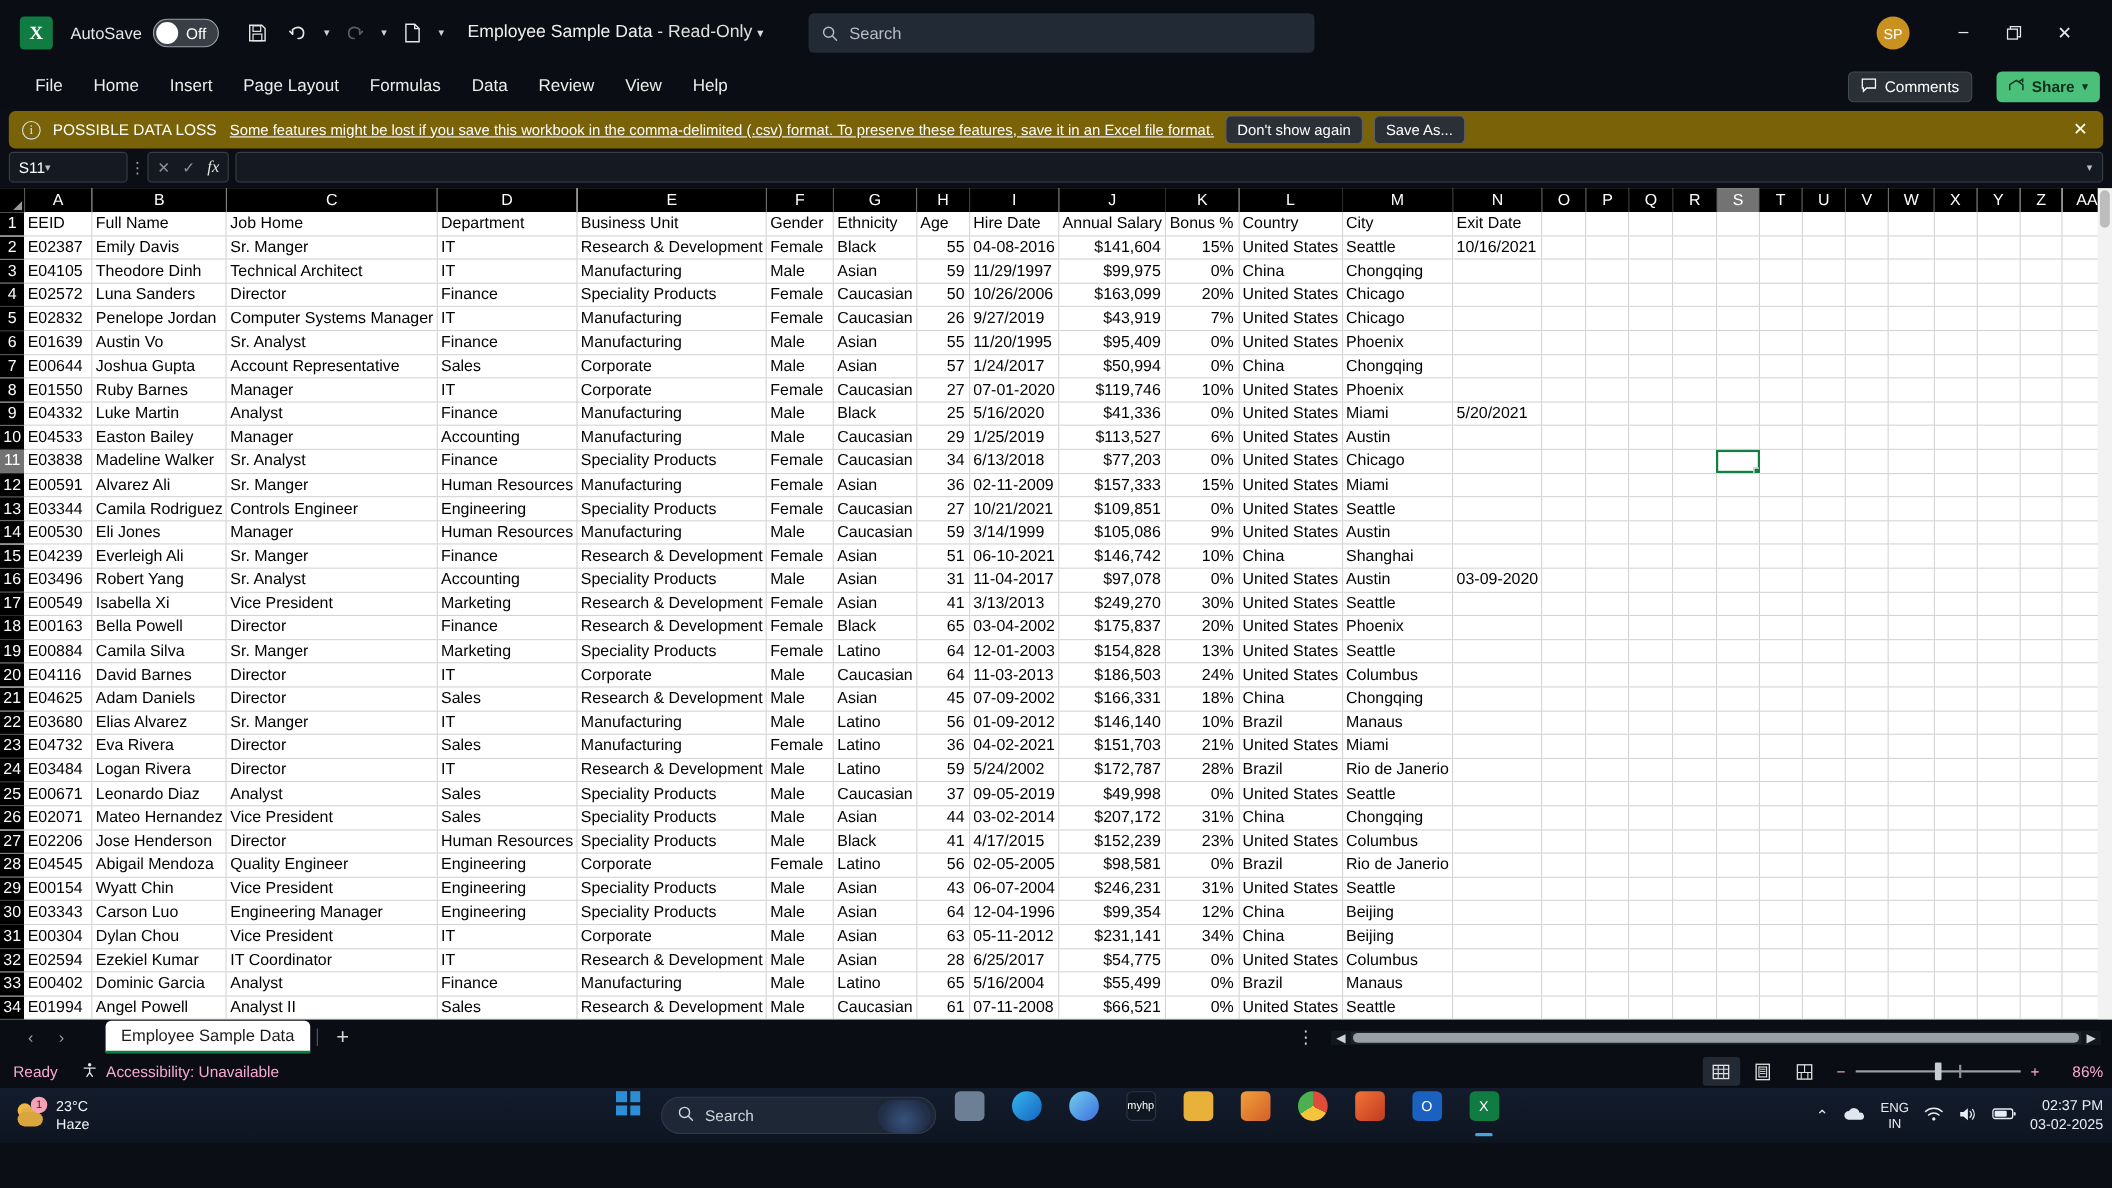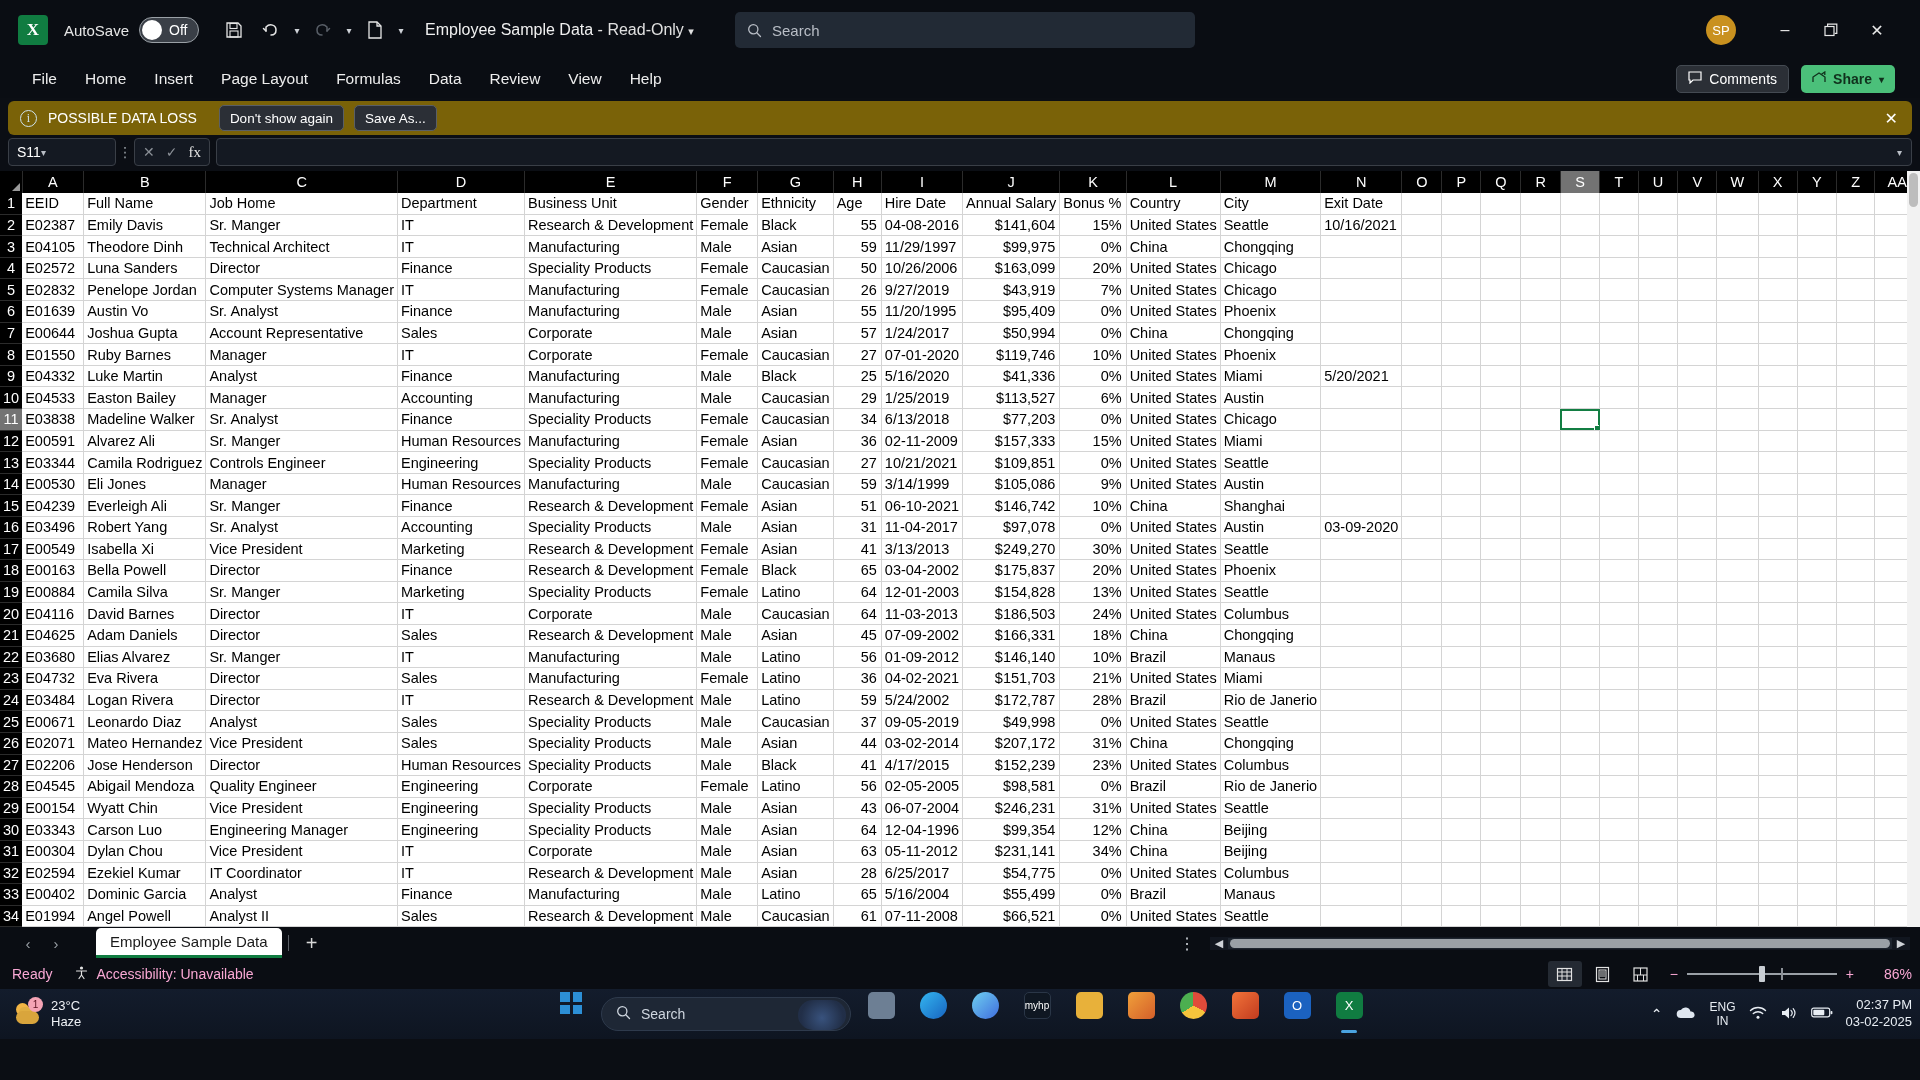--- a/index.html
+++ b/index.html
@@ -49,21 +49,21 @@
     display:flex;align-items:center;justify-content:center;font-size:13px;margin-right:26px;
   }
   .wbtn { width:46px;height:44px;display:flex;align-items:center;justify-content:center;color:#e8e8e8;font-size:16px; }
 
   
   .ribbon {
     height:38px; background:#0a0d13; display:flex; align-items:center;
     padding-left:18px; position:relative;
   }
   .rtab { font-size:15.5px; color:#ededed; padding:4px 14px; border-radius:4px; }
-  .ribbon-right { position:absolute; right:25px; display:flex; align-items:center; gap:12px;text-align:center; }
+  .ribbon-right { position:absolute; right:11px; display:flex; align-items:center; gap:22px;text-align:center; }
   .comments-btn {
     background:#2b2f36; border:1px solid #444a52; border-radius:5px; height:28px;
     display:flex;align-items:center; padding:0 11px; font-size:14px; color:#fff; gap:7px;
   }
   .share-btn {
     background:#4bc07a; border-radius:5px; height:28px; display:flex; align-items:center;
     padding:0 11px; font-size:14px; color:#10301c; gap:7px; font-weight:600;
   }
 
   
@@ -89,21 +89,21 @@
   .namebox {
     width:108px;height:28px;background:#141922;border:1px solid #3a3f47;border-radius:4px;
     display:flex;align-items:center;padding:6px 8px;font-size:14px;color:#fff;
   }
   .namebox .cv { font-size:10px;color:#b9bec6; }
   .dots { width:18px;text-align:center;color:#9aa0a6;font-size:14px;letter-spacing:0; }
   .fxgroup {
     height:28px;background:#141922;border:1px solid #3a3f47;border-radius:4px;
     display:flex;align-items:center;padding:0 8px;gap:11px;color:#8b9097;font-size:14px;
   }
-  .fxgroup .fx { color:#e4e4e4; font-family:"Liberation Serif", serif; font-size:15px; }
+  .fxgroup .fx { color:#e4e4e4; font-family:"Liberation Serif", serif; font-style:italic; font-size:15px; }
   .fmlinput {
     flex:1; height:28px; background:#141922; border:1px solid #3a3f47; border-radius:4px;
     margin-left:6px; display:flex; align-items:center; padding:0 9px; color:#e8e8e8; font-size:14px;
     position:relative;
   }
   .fml-caret { position:absolute; right:9px; font-size:10px; color:#b9bec6; }
 
   
   .gridwrap { position:relative; height:756px; background:#ffffff; overflow:hidden; }
   table.grid { border-collapse:collapse; table-layout:fixed; }
@@ -299,20 +299,21 @@
       </span>
       <span>Share</span>
       <span style="font-size:10px;">▾</span>
     </div>
   </div>
 </div>
 
 <div class="warnbar">
   <div class="warn-i">i</div>
   <span class="warn-strong">POSSIBLE DATA LOSS</span>
+  <span class="warn-link">Some features might be lost if you save this workbook in the comma-delimited (.csv) format. To preserve these features, save it in an Excel file format.</span>
   <div class="warn-btn">Don't show again</div>
   <div class="warn-btn">Save As...</div>
   <div class="warn-close">✕</div>
 </div>
 
 <div class="formulabar">
   <div class="namebox">
     <span>S11</span>
     <span class="cv">▾</span>
   </div>

